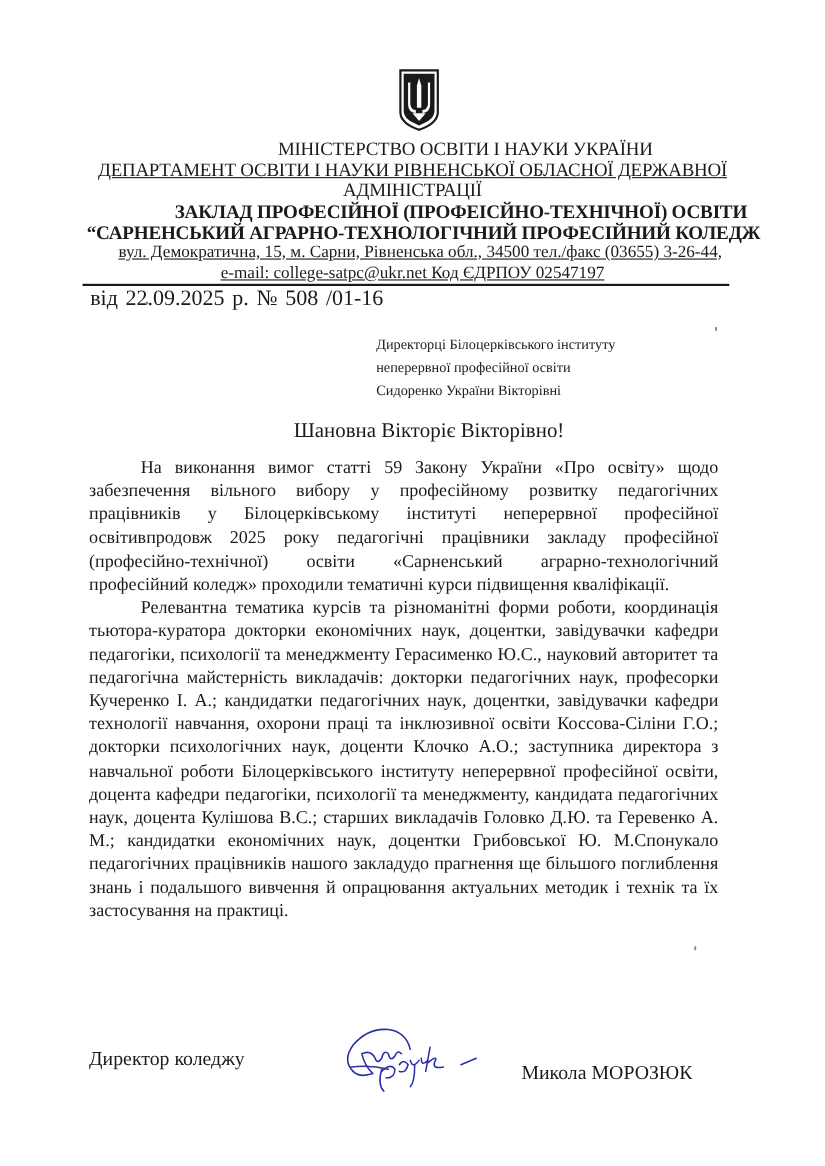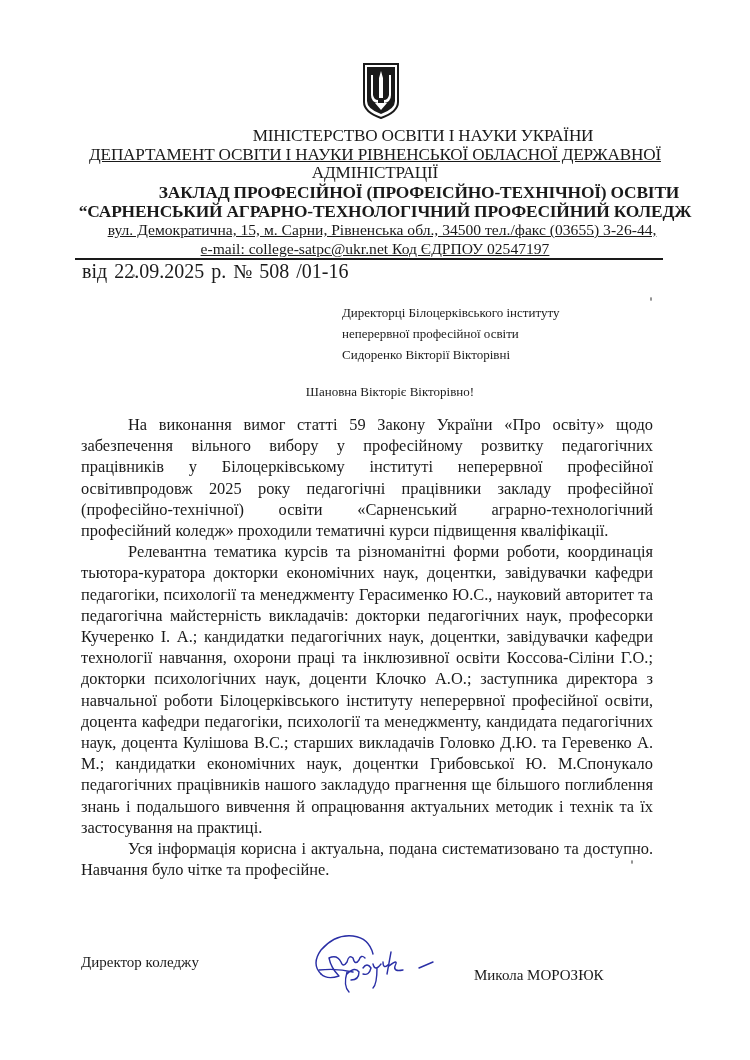--- a/index.html
+++ b/index.html
@@ -14,24 +14,24 @@
     .inst { left:0; width:750px; text-align:center; font-weight:bold; font-size:17.4px; line-height:20px; letter-spacing:-0.2px;padding-left:44px; }
     .inst1 { top:182px; }
     .inst2 { top:201px; padding-left:20px; box-sizing:border-box; }
     .addr { left:0; width:750px; text-align:center; font-size:15.6px; line-height:19px; }
     .addr1 { top:220px; padding-left:14px; box-sizing:border-box;text-decoration:underline; }
     .addr2 { top:239px;text-decoration:underline; }
     .rule { left:75px; top:258px; width:588px; height:0; border-top:2px solid #1a1a1a; }
     .reg { left:82px; top:262px; font-size:20px; line-height:18px; word-spacing:2px; }
     .addressee { left:326px; font-size:13px; line-height:21px;margin-left:16px; }
     .ad1 { top:302px; } .ad2 { top:323px; } .ad3 { top:344px; }
-    .greet { left:0; width:750px; top:382px; text-align:center; font-size:13px; line-height:20px; padding-left:30px; box-sizing:border-box; }
+    .greet { left:0; width:750px; top:382px; text-align:center; font-size:19px; line-height:20px; padding-left:30px; box-sizing:border-box; }
     .body { left:81px; width:572px; top:402px; font-size:16.4px; line-height:21.2px; text-align:justify;margin-top:12px; }
     .body p { margin:0; text-indent:47px; }
-    .sign-row { left:81px; top:952px; width:572px; height:22px; font-size:15px; line-height:20px; }
+    .sign-row { left:81px; top:952px; width:572px; height:22px; font-size:18px; line-height:20px; }
     .sign-title { position:absolute; left:0; top:0; }
     .sign-name { position:absolute; left:393px; top:13px; }
     .signature { position:absolute; left:226px; top:-24px; width:160px; height:72px; }
     .speck { position:absolute; background:#8a8a8a; border-radius:50%; }
   </style>
 </head>
 <body>
 
 <svg class="abs emblem" viewBox="0 0 38 58">
   <path d="M2 2 H36 V40 Q36 50 19 56 Q2 50 2 40 Z" fill="#fff" stroke="#1a1a1a" stroke-width="2"></path>
@@ -48,28 +48,27 @@
 <div class="abs inst inst1">ЗАКЛАД ПРОФЕСІЙНОЇ (ПРОФЕІСЙНО-ТЕХНІЧНОЇ) ОСВІТИ</div>
 <div class="abs inst inst2">“САРНЕНСЬКИЙ АГРАРНО-ТЕХНОЛОГІЧНИЙ ПРОФЕСІЙНИЙ КОЛЕДЖ</div>
 <div class="abs addr addr1">вул. Демократична, 15, м. Сарни, Рівненська обл., 34500  тел./факс (03655) 3-26-44,</div>
 <div class="abs addr addr2">e-mail: college-satpc@ukr.net Код ЄДРПОУ 02547197</div>
 <div class="abs rule"></div>
 
 <div class="abs reg">від  22.09.2025 р.  №  508 /01-16</div>
 
 <div class="abs addressee ad1">Директорці Білоцерківського інституту</div>
 <div class="abs addressee ad2">неперервної професійної освіти</div>
-<div class="abs addressee ad3">Сидоренко Вікторії Вікторівні</div>
+<div class="abs addressee ad3">Сидоренко України Вікторівні</div>
 
 <div class="abs greet">Шановна Вікторіє Вікторівно!</div>
 
 <div class="abs body">
   <p>На виконання вимог статті 59 Закону України «Про освіту» щодо забезпечення вільного вибору у професійному розвитку педагогічних працівників у Білоцерківському інституті   неперервної професійної освітивпродовж 2025 року педагогічні працівники закладу професійної (професійно-технічної) освіти «Сарненський аграрно-технологічний професійний коледж» проходили тематичні курси підвищення кваліфікації.</p>
   <p>Релевантна тематика курсів та різноманітні форми  роботи, координація тьютора-куратора докторки економічних наук, доцентки, завідувачки кафедри педагогіки, психології та менеджменту Герасименко Ю.С., науковий авторитет та педагогічна майстерність викладачів: докторки педагогічних наук, професорки Кучеренко І. А.; кандидатки педагогічних наук, доцентки, завідувачки кафедри технології навчання, охорони праці та інклюзивної освіти  Коссова-Сіліни Г.О.; докторки психологічних наук, доценти Клочко А.О.; заступника директора з навчальної роботи Білоцерківського інституту неперервної професійної освіти, доцента кафедри педагогіки, психології та менеджменту, кандидата педагогічних наук, доцента Кулішова В.С.; старших викладачів Головко Д.Ю. та Геревенко А. М.; кандидатки економічних наук, доцентки  Грибовської Ю. М.Спонукало педагогічних працівників  нашого закладудо  прагнення  ще більшого поглиблення знань і подальшого вивчення й опрацювання актуальних методик і технік та їх застосування на практиці.</p>
-  <p>Уся інформація корисна і актуальна, подана систематизовано та доступно. Навчання було чітке та професійне.</p>
 </div>
 
 <div class="abs sign-row">
   <span class="sign-title">Директор коледжу</span>
   <svg class="signature" viewBox="0 0 160 72">
     <g fill="none" stroke="#2a2fa6" stroke-width="1.4" stroke-linecap="round" stroke-linejoin="round">
       <path d="M14 46 Q4 36 14 22 Q28 6 46 8 Q62 10 66 26"></path>
       <path d="M14 46 Q20 52 32 48 Q24 40 22 30 Q30 26 34 34 Q36 40 40 34 Q42 26 46 30 Q48 38 52 32 Q54 26 58 30"></path>
       <path d="M12 42 Q30 40 46 44"></path>
       <path d="M40 44 Q36 58 42 64 M40 46 Q48 38 52 44 Q52 52 44 52"></path>

